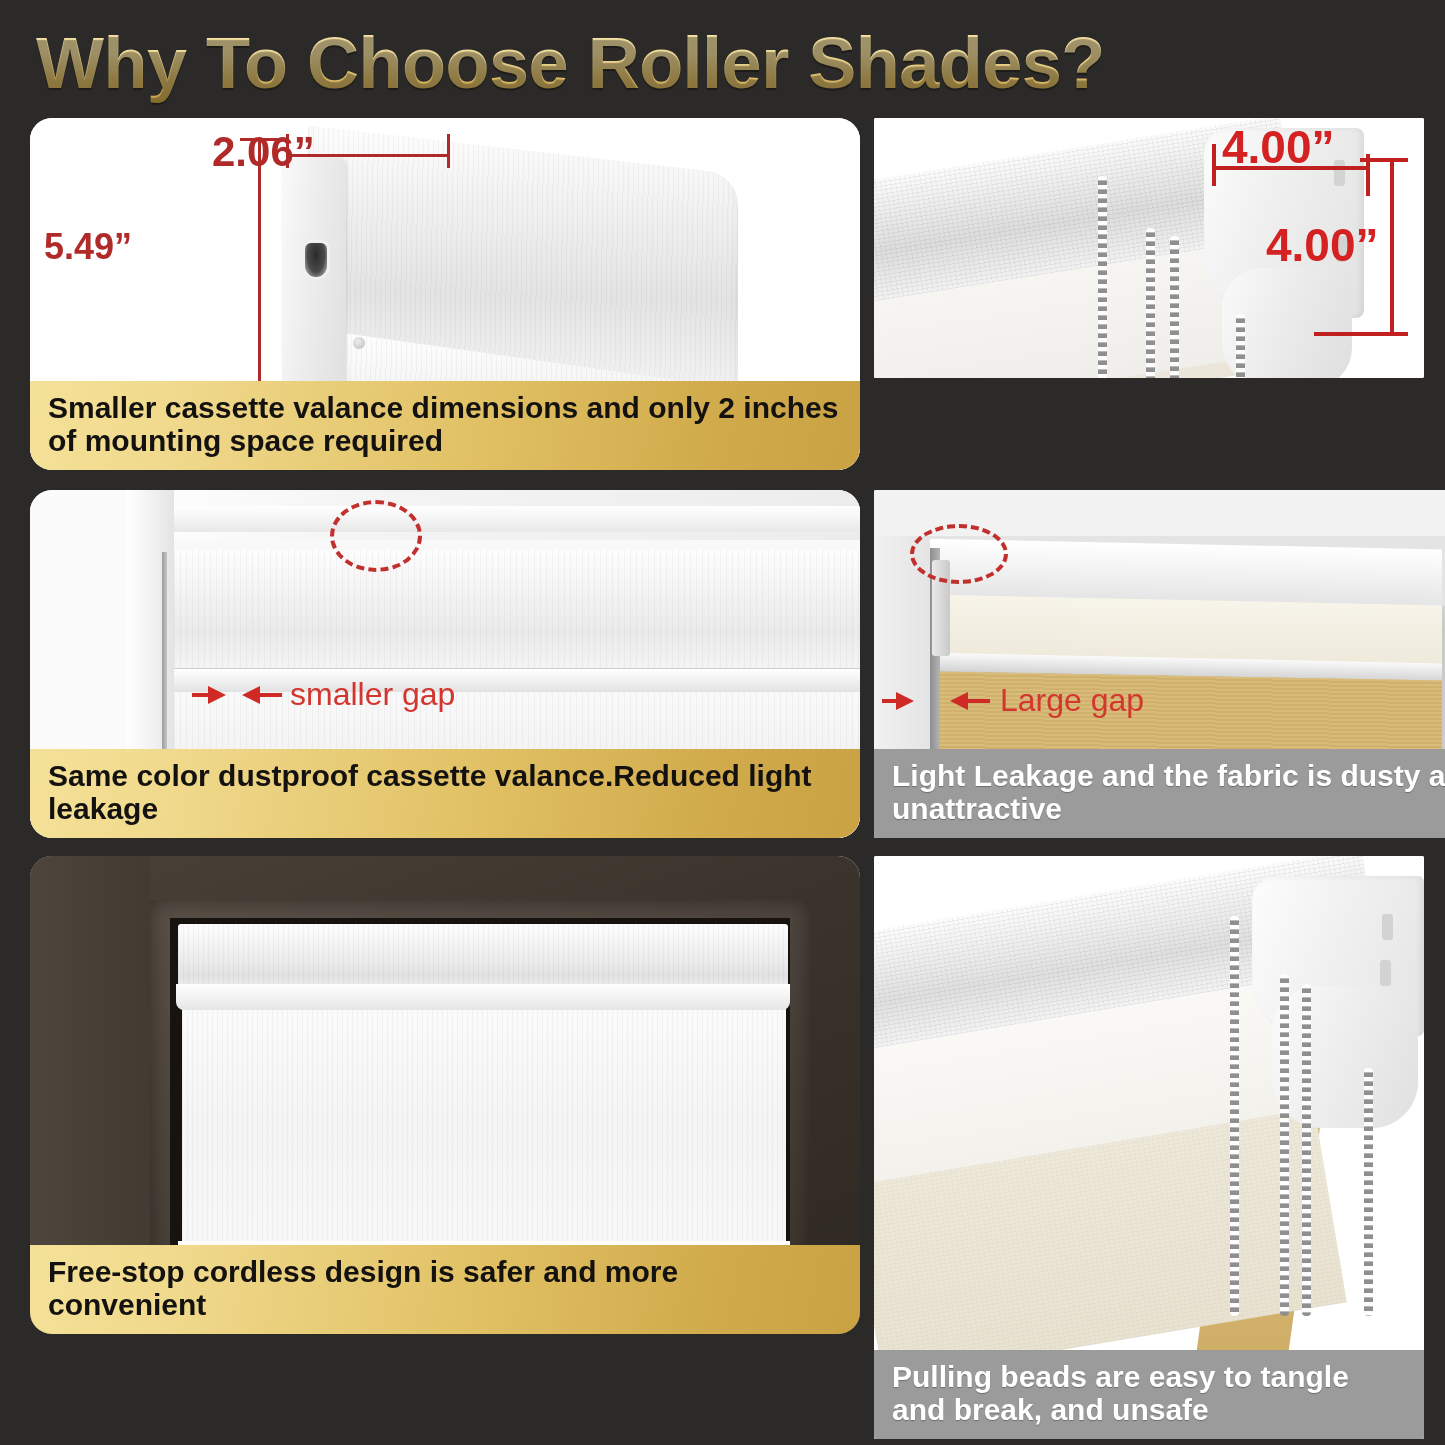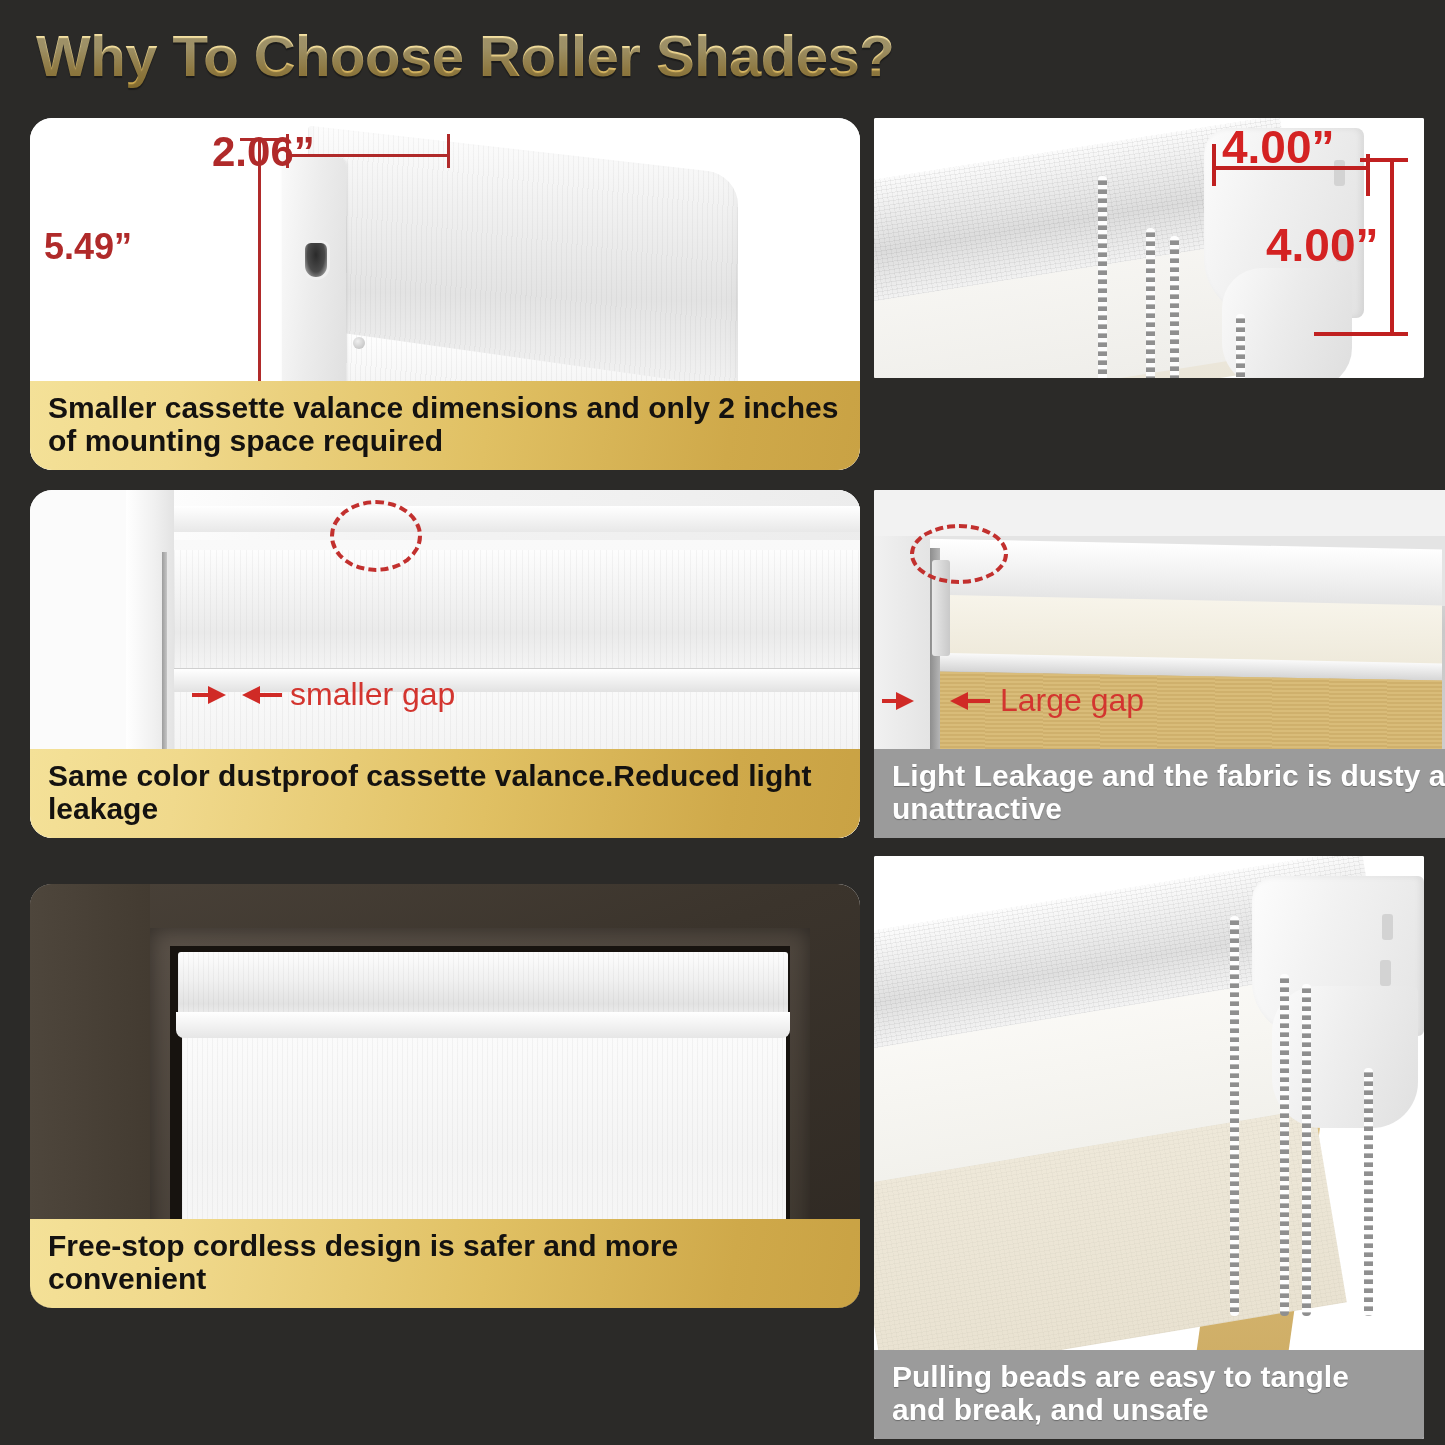--- a/index.html
+++ b/index.html
@@ -7,21 +7,21 @@
     width: 1445px; height: 1445px;
     background: #2b2a28;
     font-family: "Liberation Sans", sans-serif;
     overflow: hidden;
   }
   .page { position: relative; width: 1445px; height: 1445px; background: #2b2a28; }
 
   
   .title {
     position: absolute; left: 36px; top: 22px;
-    font-size: 58px; font-weight: bold; letter-spacing: -0.5px;
+    font-size: 72px; font-weight: bold; letter-spacing: -0.5px;
     background: linear-gradient(180deg,#f6e4a8 0%,#f2dd9c 38%,#d9b864 72%,#c9a445 100%);
     -webkit-background-clip: text; background-clip: text;
     -webkit-text-fill-color: transparent; color: #e3c878;
     text-shadow: 0 2px 1px rgba(0,0,0,0.35);
     white-space: nowrap;
   }
 
   
   .panel { position: absolute; overflow: hidden; background:#fff; }
   .panel.left  { border-radius: 22px; }
@@ -439,21 +439,21 @@
 
       <div class="arrow-r" style="left:22px; top:202px;"></div>
       <div class="arrow-stem" style="left:8px; top:209px; width:20px;"></div>
       <div class="arrow-l" style="left:76px; top:202px;"></div>
       <div class="arrow-stem" style="left:90px; top:209px; width:26px;"></div>
       <div class="gaplabel" style="left:126px; top:192px;">Large gap</div>
     </div>
     <div class="cap grey">Light Leakage and the fabric is dusty and unattractive</div>
   </div>
 
-  <div class="panel left" style="left:30px; top:884px; width:830px; height:424px;">
+  <div class="panel left" style="left:30px; top:856px; width:830px; height:478px;">
     <div class="photo">
       <div class="p5-room"></div>
       <div class="p5-wallL"></div>
       <div class="p5-win-outer"></div>
       <div class="p5-win-dark"></div>
       <div class="p5-glass">
         <div class="tree" style="left:30px; top:26px; width:96px; height:108px;"></div>
         <div class="tree" style="left:120px; top:48px; width:78px; height:90px;"></div>
         <div class="tree" style="left:252px; top:18px; width:110px; height:120px;"></div>
         <div class="tree" style="left:348px; top:34px; width:120px; height:110px;"></div>

